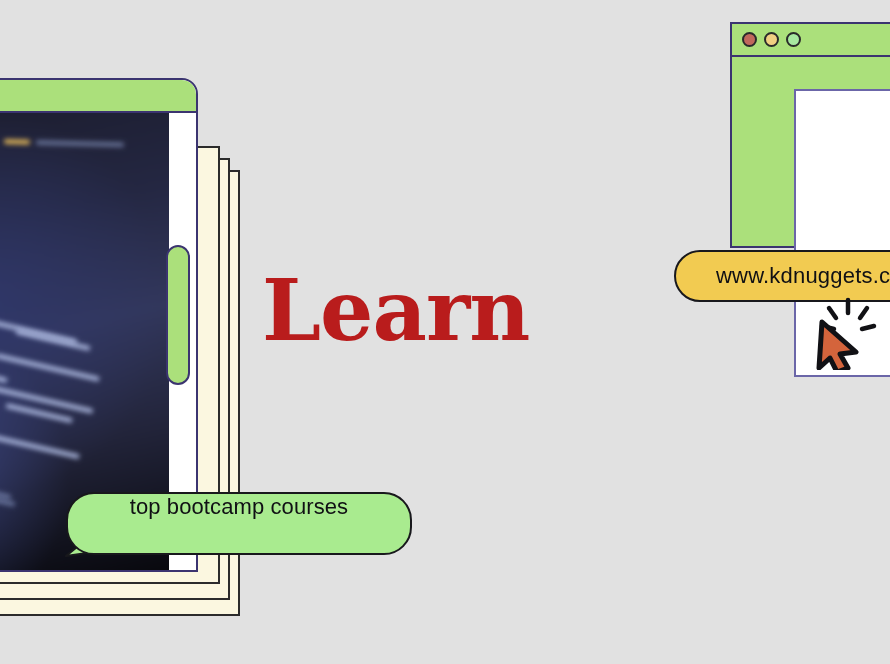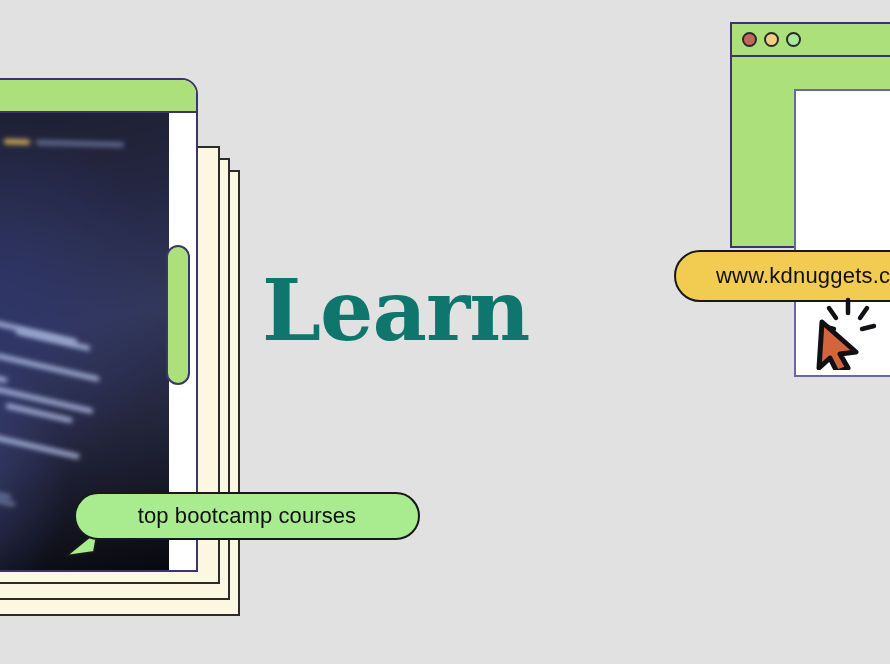--- a/index.html
+++ b/index.html
@@ -88,30 +88,30 @@
     height: 140px;
     background: #abe07b;
     border: 2px solid #3b3470;
     border-radius: 14px;
     box-sizing: border-box;
   }
 
   
   #speech-bubble {
     position: absolute;
-    left: 74px;
+    left: 66px;
     top: 492px;
     width: 346px;
-    height: 48px;
+    height: 63px;
     background: #a9eb8f;
     border: 2px solid #18181c;
     border-radius: 28px;
     box-sizing: border-box;
     display: flex;
-    align-items: center;
+    align-items: flex-start;
     justify-content: center;
   }
   #speech-bubble-label {
     font-size: 22px;
     color: #101014;
     letter-spacing: 0.1px;
     white-space: nowrap;
   }
   #speech-bubble-tail {
     position: absolute;
@@ -119,21 +119,21 @@
     top: 528px;
     width: 36px;
     height: 30px;
   }
 
   
   #headline {
     position: absolute;
     left: 262px;
     top: 272px;
-    color: #0f766e;
+    color: #b91c1c;
     font-family: "DejaVu Serif", "Liberation Serif", serif;
     font-weight: bold;
     line-height: 0.94;
     letter-spacing: -1px;
   }
   #headline-line-1 { font-size: 84px; }
   #headline-line-2 { font-size: 124px; margin-top: -6px; }
 
   
   #browser-window {

